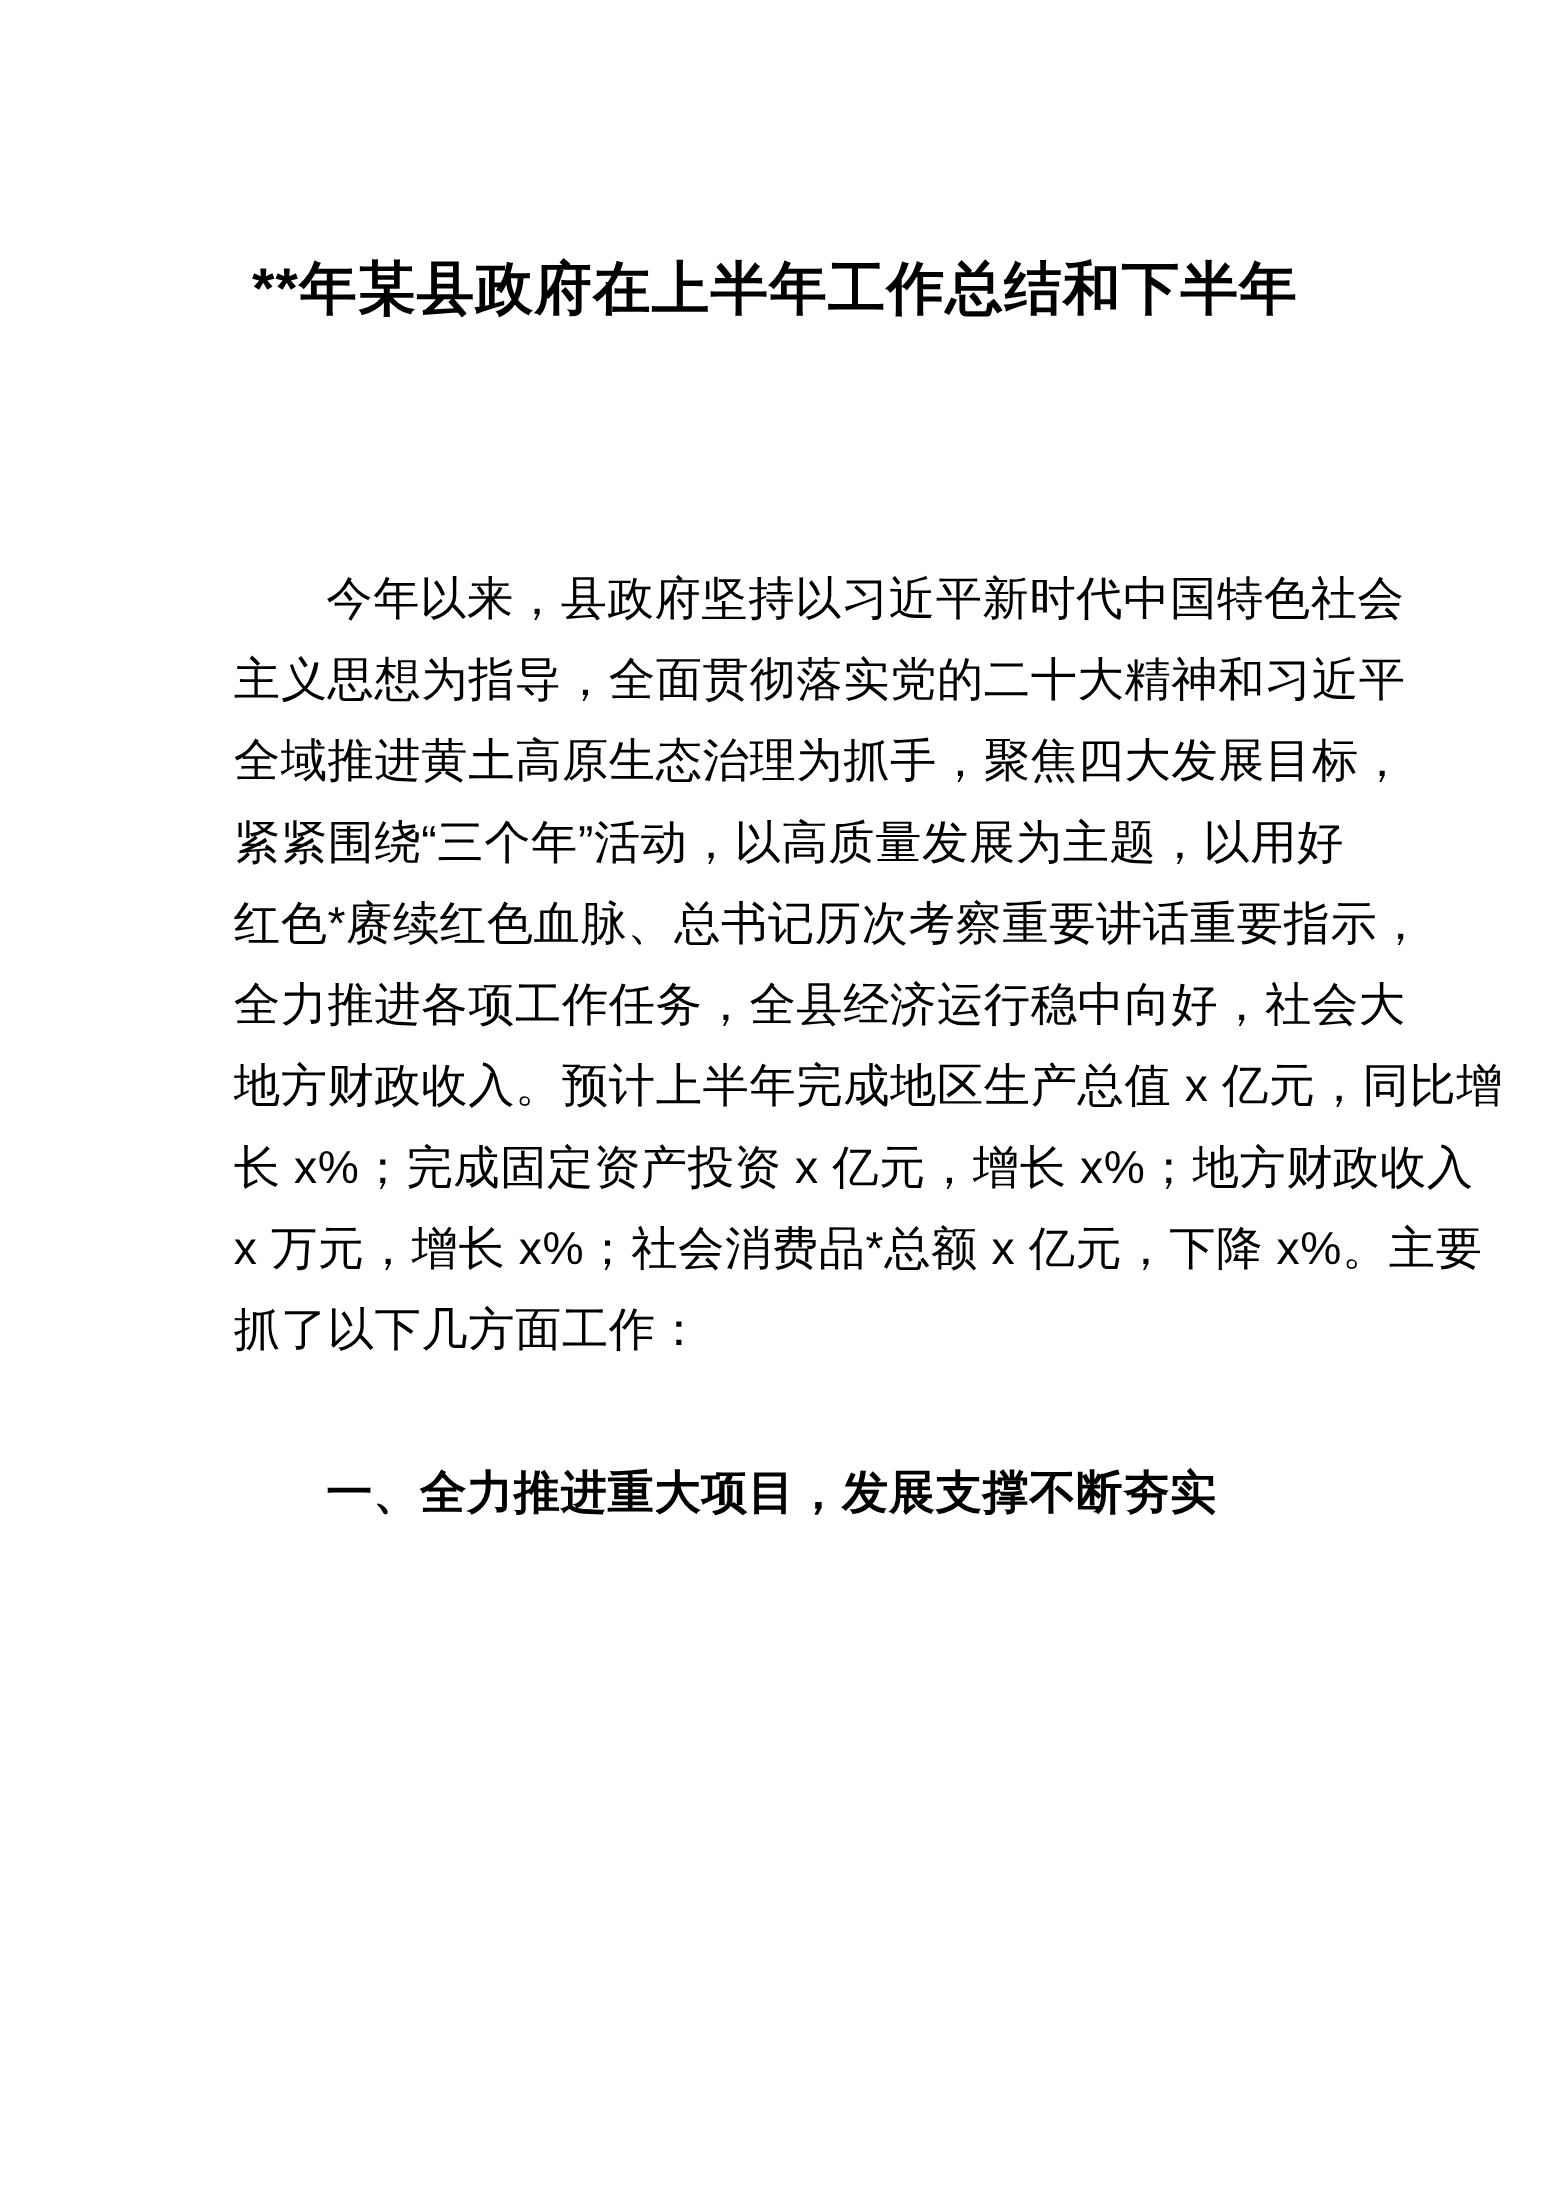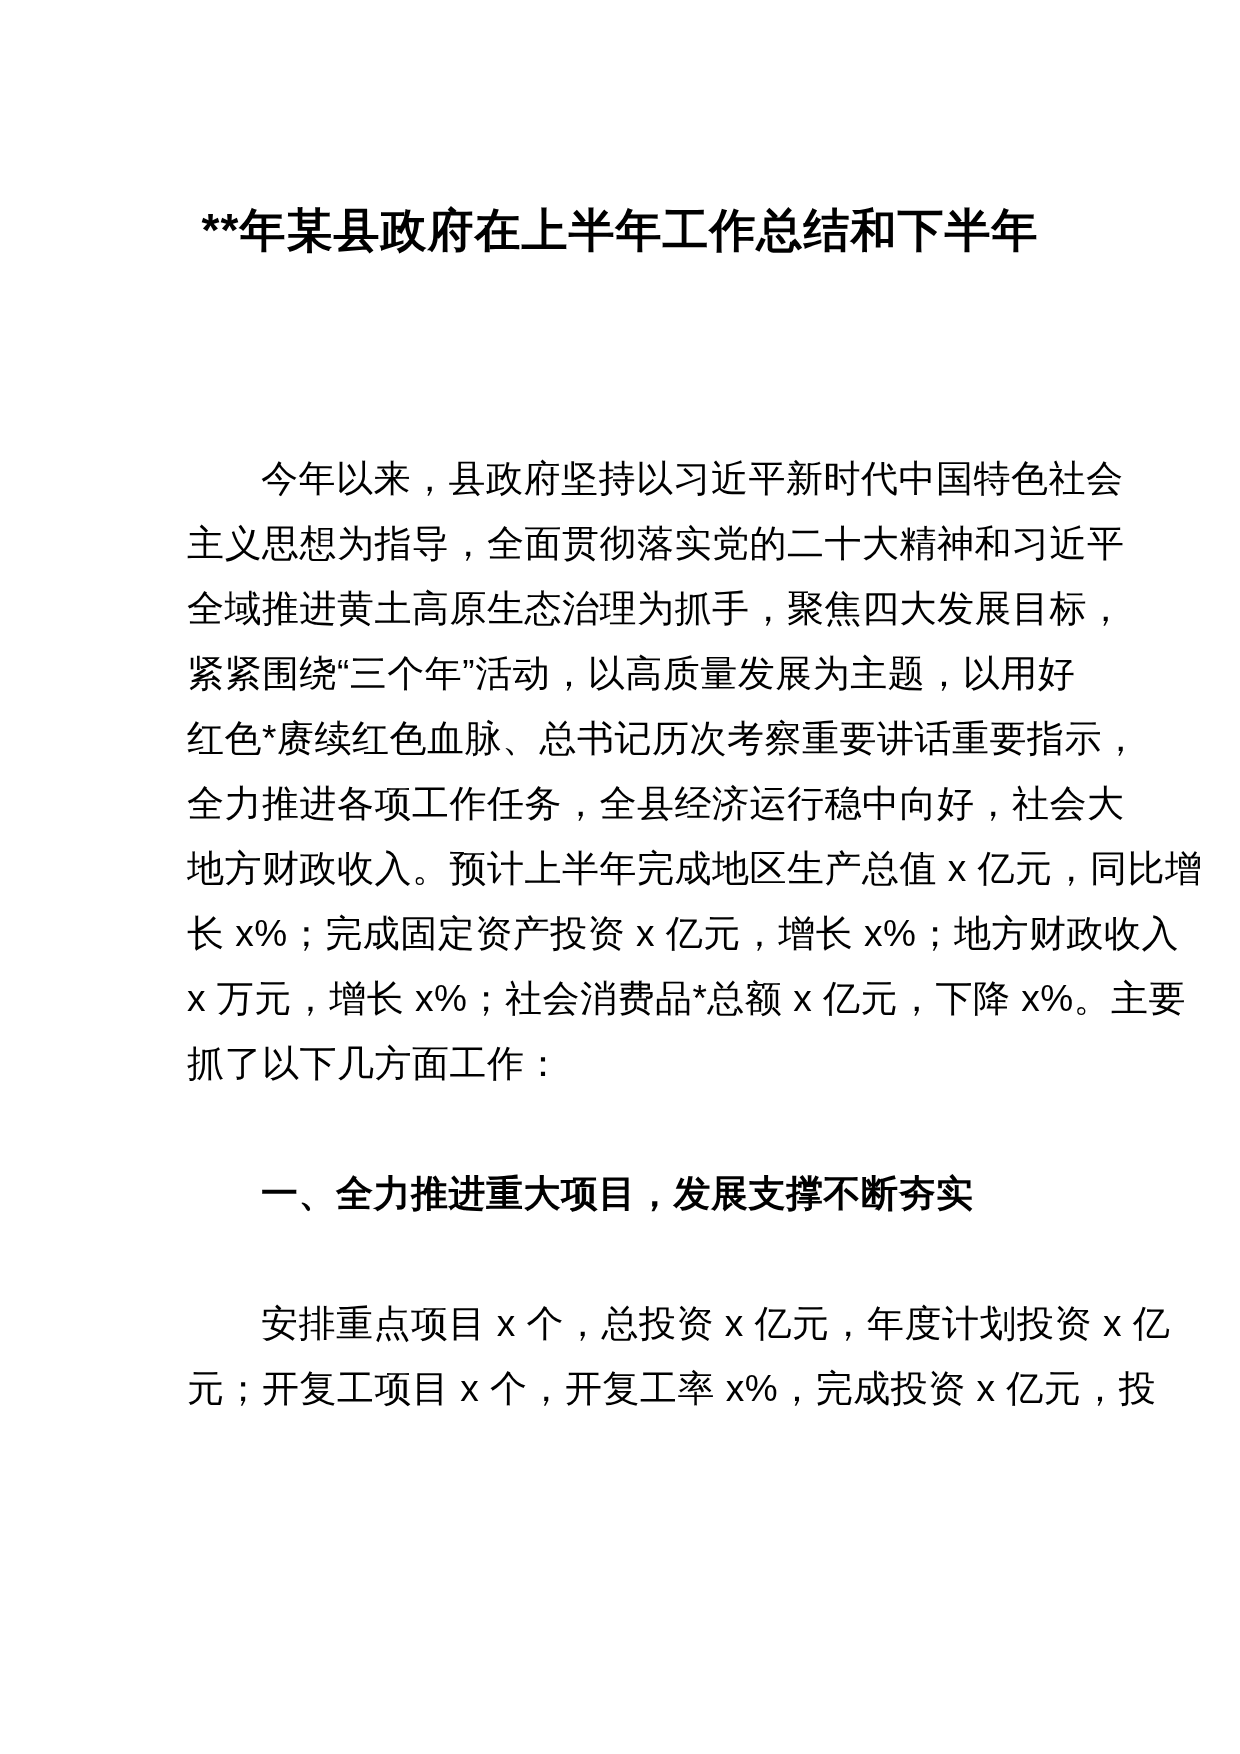--- a/index.html
+++ b/index.html
@@ -54,18 +54,14 @@
         <div class="body-line">红色*赓续红色血脉、总书记历次考察重要讲话重要指示，</div>
         <div class="body-line">全力推进各项工作任务，全县经济运行稳中向好，社会大</div>
         <div class="body-line">地方财政收入。预计上半年完成地区生产总值 x 亿元，同比增</div>
         <div class="body-line">长 x%；完成固定资产投资 x 亿元，增长 x%；地方财政收入</div>
         <div class="body-line">x 万元，增长 x%；社会消费品*总额 x 亿元，下降 x%。主要</div>
         <div class="body-line">抓了以下几方面工作：</div>
       </div>
       <div class="block heading">
         <div class="body-line indented">一、全力推进重大项目，发展支撑不断夯实</div>
       </div>
-      <div class="block paragraph">
-        <div class="body-line indented">安排重点项目 x 个，总投资 x 亿元，年度计划投资 x 亿</div>
-        <div class="body-line">元；开复工项目 x 个，开复工率 x%，完成投资 x 亿元，投</div>
-      </div>
     </div>
 </div>
 
 </body></html>

